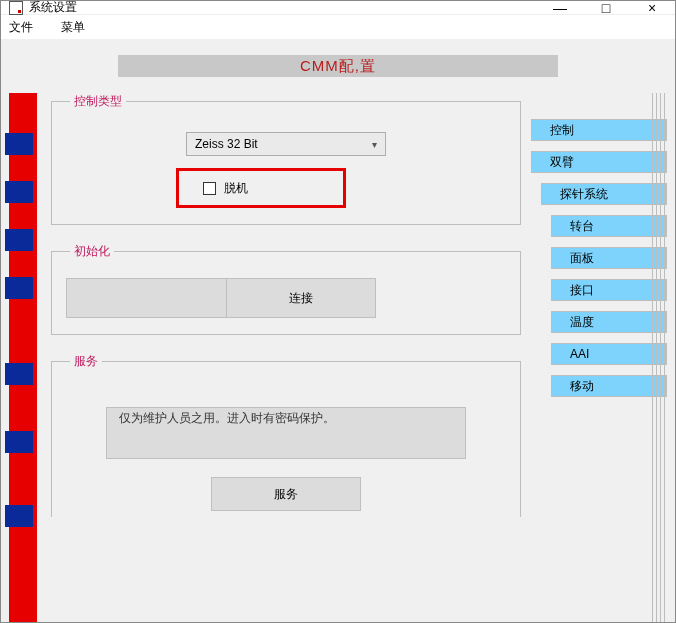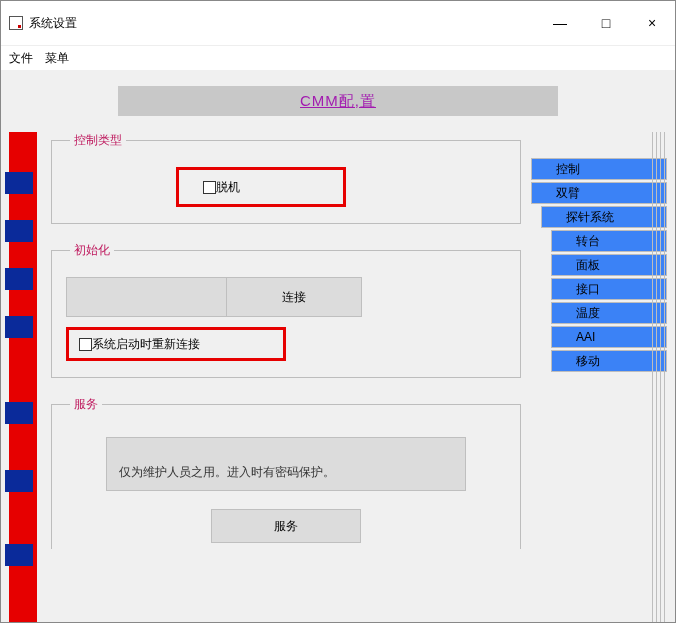--- a/index.html
+++ b/index.html
@@ -1,55 +1,55 @@
 <!DOCTYPE html>
 <html><head>
 <meta charset="utf-8">
 <style>
   * { box-sizing: border-box; margin: 0; padding: 0; font-family: "Microsoft YaHei", "SimSun", sans-serif; font-size: 12px; }
   body { background: #fff; width: 676px; height: 623px; overflow: hidden; }
   .window { width: 676px; height: 623px; border: 1px solid #888; background: #fff; display: flex; flex-direction: column; }
-  .titlebar { height: 45px; display: flex; align-items: center; padding-left: 8px; background: #fff; border-bottom: 1px solid #eee; }
+  .titlebar { height: 14px; display: flex; align-items: center; padding-left: 8px; background: #fff; border-bottom: 1px solid #eee; }
   .titlebar .app-icon { width: 14px; height: 14px; border: 1px solid #555; margin-right: 6px; position: relative; }
   .titlebar .app-icon::after { content:""; position:absolute; right:1px; bottom:1px; width:3px; height:3px; background:#c00; }
   .titlebar .title { flex: 1; font-size: 12px; color: #000; }
   .titlebar .ctrls { display: flex; }
   .titlebar .ctrl { width: 46px; height: 30px; display:flex; align-items:center; justify-content:center; font-size:14px; color:#000; }
-  .menubar { height: 24px; display:flex; align-items:center; padding-left:8px; gap: 12px; background:#fff; }
+  .menubar { height: 24px; display:flex; align-items:center; padding-left:8px; gap: 28px; background:#fff; }
   .menubar span { font-size: 12px; color:#000; }
   .content { flex:1; background:#f0f0f0; position:relative; padding: 12px 8px 0 8px; overflow:hidden; }
-  .bigbanner { margin: 4px auto 16px auto; width: 440px; height: 30px; background: #c8c8c8; color:#a21caf; display:flex; align-items:center; justify-content:center; font-size:15px; letter-spacing:1px;text-decoration:underline; }
+  .bigbanner { margin: 4px auto 16px auto; width: 440px; height: 22px; background: #c8c8c8; color:#b91c1c; display:flex; align-items:center; justify-content:center; font-size:15px; letter-spacing:1px; }
   .main-row { display:flex; gap: 0; height: 540px; }
   .left-strip { width: 28px; background: #e60000; position:relative; }
   .left-strip .bluebox { position:absolute; left:-4px; width: 28px; height: 22px; background: #0a2a9a; }
   .b1 { top: 40px; }
   .b2 { top: 88px; }
   .b3 { top: 136px; }
   .b4 { top: 184px; }
   .b5 { top: 270px; }
   .b6 { top: 338px; }
   .b7 { top: 412px; }
   .mid { flex:1; padding: 0 10px 0 14px; position:relative; }
   fieldset { border: 1px solid #bdbdbd; margin-bottom: 18px; padding: 18px 14px 16px 14px; position:relative; }
   legend { font-size: 12px; color:#be185d; padding: 0 4px; margin-left: 4px; }
   .dropdown { width: 200px; height: 24px; border:1px solid #adadad; background:#eaeaea; display:flex; align-items:center; justify-content:space-between; padding:0 8px; margin: 4px auto 12px auto; color:#000; }
   .dropdown .arrow { font-size:10px; color:#555; }
   .redbox { border: 3px solid #e60000; }
-  .chk-row { display:flex; align-items:center; gap: 0; }
+  .chk-row { display:flex; align-items:center; gap: 8px; }
   .chk { width: 13px; height: 13px; border:1px solid #333; background:#fff; }
   .offline-box { width: 170px; height: 40px; margin-left: 110px; display:flex; align-items:center; padding-left: 24px; }
   .btn { height: 36px; background:#dcdcdc; border:1px solid #bfbfbf; display:flex; align-items:center; justify-content:center; color:#000; }
   .connect-row { display:flex; }
   .connect-left { width: 160px; height: 40px; background:#dcdcdc; border:1px solid #bfbfbf; border-right:none; }
-  .connect-btn { width: 136px; height: 40px; }
+  .connect-btn { width: 150px; height: 40px; }
   .reconnect-box { width: 220px; height: 34px; margin-top: 10px; display:flex; align-items:center; padding-left: 10px; }
-  .svc-note { background:#dcdcdc; border:1px solid #bfbfbf; height: 52px; padding: 26px 12px; color:#333; margin: 6px 40px 18px 40px; }
+  .svc-note { background:#dcdcdc; border:1px solid #bfbfbf; height: 52px; padding: 2px 12px; color:#333; margin: 19px 40px 18px 40px; }
   .svc-btn { width: 150px; height: 34px; margin: 0 auto; }
   .right-tabs { width: 136px; padding-top: 26px; position:relative; }
-  .tab { height: 22px; border:1px solid #bdbdbd; background:#3b82f6; display:flex; align-items:center; padding-left: 24px; margin-bottom: 2px; color:#000; }
+  .tab { height: 22px; border:1px solid #bdbdbd; background:#7dd3fc; display:flex; align-items:center; padding-left: 18px; margin-bottom: 10px; color:#000; }
   .tab.indent1 { margin-left: 10px; }
   .tab.indent2 { margin-left: 20px; }
   .stackbars { position:absolute; top:0; right:0; height:100%; width:18px; }
   .sb { position:absolute; top:0; bottom:0; width:1px; background:#bdbdbd; }
 </style>
 </head>
 <body>
 
 <div class="window">
 
@@ -81,40 +81,38 @@
         <div class="bluebox b4"></div>
         <div class="bluebox b5"></div>
         <div class="bluebox b6"></div>
         <div class="bluebox b7"></div>
       </div>
 
       <div class="mid">
 
         <fieldset>
           <legend>控制类型</legend>
+          <div class="dropdown">
+            <span>Zeiss 32 Bit</span>
+            <span class="arrow">▾</span>
+          </div>
           <div class="redbox offline-box">
             <div class="chk-row">
               <div class="chk"></div>
               <span>脱机</span>
             </div>
           </div>
         </fieldset>
 
         <fieldset>
           <legend>初始化</legend>
           <div class="connect-row">
             <div class="connect-left"></div>
             <div class="btn connect-btn redbox">
               <span>连接</span>
-            </div>
-          </div>
-          <div class="redbox reconnect-box">
-            <div class="chk-row">
-              <div class="chk"></div>
-              <span>系统启动时重新连接</span>
             </div>
           </div>
         </fieldset>
 
         <fieldset style="border-bottom:none; padding-bottom:6px;">
           <legend>服务</legend>
           <div class="svc-note">仅为维护人员之用。进入时有密码保护。</div>
           <div class="btn svc-btn">
             <span>服务</span>
           </div>

